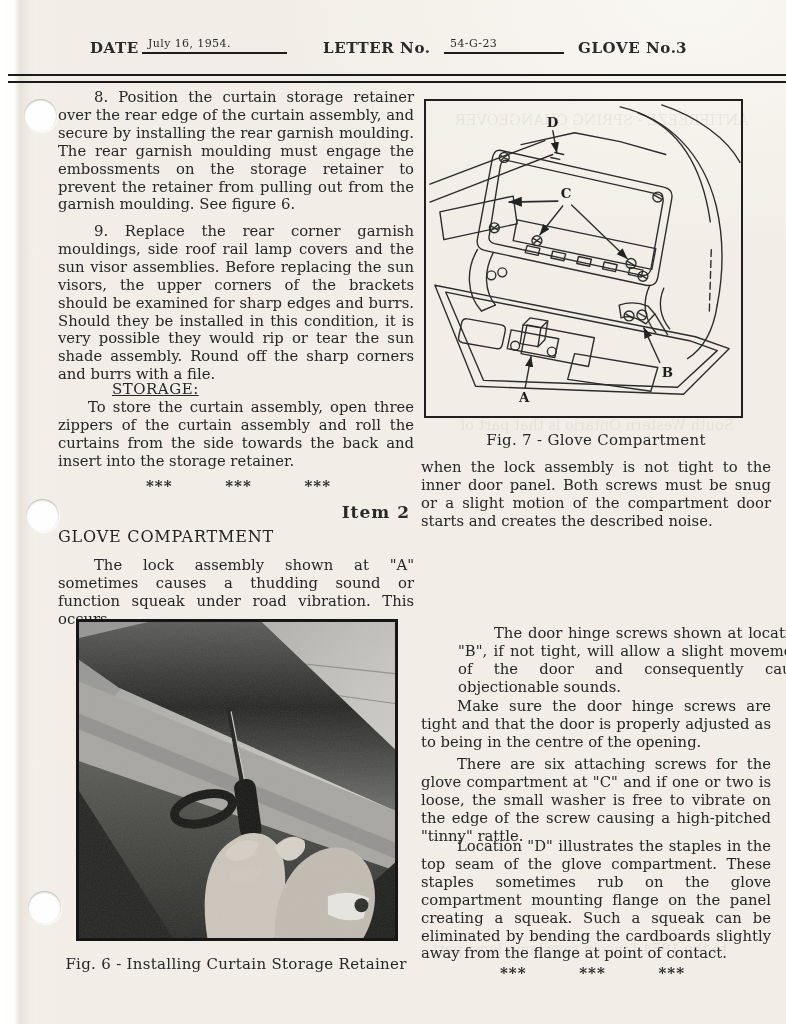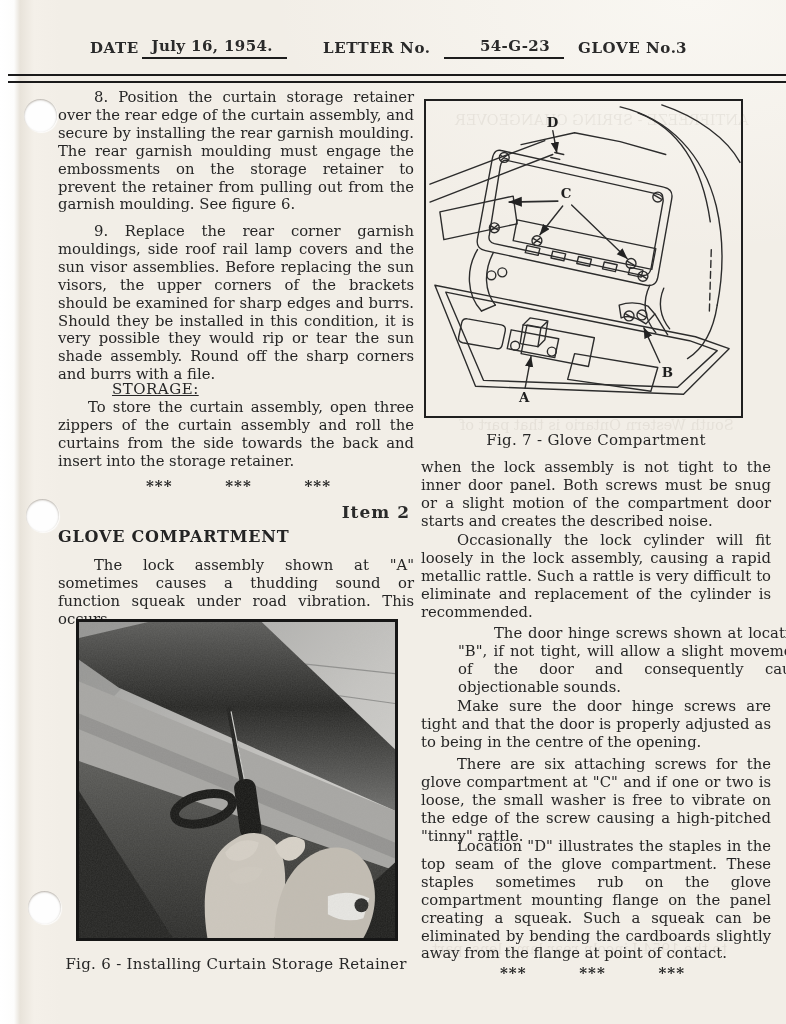--- a/index.html
+++ b/index.html
@@ -5,22 +5,22 @@
   html,body{margin:0;padding:0;background:#e9e6e0;}
   .page{position:relative;width:786px;height:1024px;overflow:hidden;
         background:
           radial-gradient(ellipse 700px 420px at 88% 0%, #f9f7f2 0%, rgba(249,247,242,0) 60%),
           linear-gradient(90deg,#ffffff 0px,#fdfdfc 14px,#e8e3da 20px,#f4f0e9 34px,#f2eee7 60px),
           #f2eee7;
         font-family:"DejaVu Serif","Liberation Serif",serif;color:#2a2a2a;}
   .hole{position:absolute;width:33px;height:33px;border-radius:50%;background:#fefefe;
         box-shadow:inset 0 1px 2px rgba(120,110,95,.55), 1px 1px 1px rgba(255,255,255,.8);}
   .hdr-label{position:absolute;font-size:15px;font-weight:bold;letter-spacing:.6px;white-space:nowrap;}
-  .hdr-value{position:absolute;font-size:15px;font-weight:bold;letter-spacing:.4px;white-space:nowrap;
-             border-bottom:2px solid #1d1d1d;padding:0 14px 2px 6px;text-align:right;}
+  .hdr-value{position:absolute;font-size:11px;font-weight:normal;letter-spacing:.4px;white-space:nowrap;
+             border-bottom:2px solid #1d1d1d;padding:0 14px 2px 6px;}
   .double-rule{position:absolute;left:8px;right:0;top:74px;height:5px;
                border-top:2px solid #1a1a1a;border-bottom:2px solid #1a1a1a;}
   .para{position:absolute;width:356px;font-size:14.8px;line-height:17.9px;text-align:justify;
         color:#262626;}
   .rcol{width:350px;}
   .indent{text-indent:36px;}
   .heading-underline{position:absolute;font-size:15px;letter-spacing:.5px;text-decoration:underline;font-weight:bold;color:#262626;}
   .item-label{position:absolute;width:356px;text-align:right;font-size:17px;font-weight:bold;letter-spacing:1px;padding-right:4px;box-sizing:border-box;}
   .section-heading{position:absolute;font-size:16px;letter-spacing:.8px;font-weight:bold;color:#242424;}
   .stars{position:absolute;display:flex;justify-content:space-between;width:185px;
@@ -52,21 +52,21 @@
   <div class="para indent" style="left:58px;top:88px;">8.  Position the curtain storage retainer over the rear edge of the curtain assembly, and secure by installing the rear garnish moulding. The rear garnish moulding must engage the embossments on the storage retainer to prevent the retainer from pulling out from the garnish moulding.  See figure 6.</div>
   <div class="para indent" style="left:58px;top:222px;">9.  Replace the rear corner garnish mouldings, side roof rail lamp covers and the sun visor assemblies. Before replacing the sun visors, the upper corners of the brackets should be examined for sharp edges and burrs. Should they be installed in this condition, it is very possible they would rip or tear the sun shade assembly. Round off the sharp corners and burrs with a file.</div>
   <div class="heading-underline" style="left:112px;top:380px;font-weight:normal;">STORAGE:</div>
   <div class="para" style="left:58px;top:398px;text-indent:30px;">To store the curtain assembly, open three zippers of the curtain assembly and roll the curtains from the side towards the back and insert into the storage retainer.</div>
   <div class="stars" style="left:146px;top:477px;">
     <span>***</span>
     <span>***</span>
     <span>***</span>
   </div>
   <div class="item-label" style="left:58px;top:502px;">Item 2</div>
-  <div class="section-heading" style="left:58px;top:527px;font-weight:bold;">GLOVE COMPARTMENT</div>
+  <div class="section-heading" style="left:58px;top:527px;font-weight:normal;">GLOVE COMPARTMENT</div>
   <div class="para indent" style="left:58px;top:556px;">The lock assembly shown at "A" sometimes causes a thudding sound or function squeak under road vibration. This occurs</div>
 
   <div class="photobox" style="left:76px;top:619px;width:316px;height:316px;">
     <svg width="316" height="316" viewBox="0 0 320 318" preserveAspectRatio="none">
       <defs>
         <linearGradient id="hd" x1="0" y1="0" x2="1" y2="1">
           <stop offset="0" stop-color="#9c9c9a"></stop>
             <stop offset=".55" stop-color="#c6c5c2"></stop>
             <stop offset="1" stop-color="#dcdbd7"></stop>
         </linearGradient>
@@ -185,21 +185,20 @@
         <text x="122" y="26">D</text>
         <text x="136" y="98">C</text>
         <text x="238" y="279">B</text>
         <text x="94" y="304">A</text>
       </g>
     </svg>
   </div>
   <div class="caption" style="left:421px;top:431px;width:350px;">Fig. 7 - Glove Compartment</div>
 
   <div class="para rcol" style="left:421px;top:458px;">when the lock assembly is not tight to the inner door panel. Both screws must be snug or a slight motion of the compartment door starts and creates the described noise.</div>
-  <div class="para rcol indent" style="left:421px;top:531px;">Occasionally the lock cylinder will fit loosely in the lock assembly, causing a rapid metallic rattle. Such a rattle is very difficult to eliminate and replacement of the cylinder is recommended.</div>
   <div class="para rcol indent" style="left:421px;top:624px;margin-left:37px;">The door hinge screws shown at location "B", if not tight, will allow a slight movement of the door and consequently cause objectionable sounds.</div>
   <div class="para rcol indent" style="left:421px;top:697px;">Make sure the door hinge screws are tight and that the door is properly adjusted as to being in the centre of the opening.</div>
   <div class="para rcol indent" style="left:421px;top:755px;">There are six attaching screws for the glove compartment at "C" and if one or two is loose, the small washer is free to vibrate on the edge of the screw causing a high-pitched "tinny" rattle.</div>
   <div class="para rcol indent" style="left:421px;top:837px;">Location "D" illustrates the staples in the top seam of the glove compartment.  These staples sometimes rub on the glove compartment mounting flange on the panel creating a squeak. Such a squeak can be eliminated by bending the cardboards slightly away from the flange at point of contact.</div>
   <div class="stars" style="left:500px;top:964px;">
     <span>***</span>
     <span>***</span>
     <span>***</span>
   </div>
 

